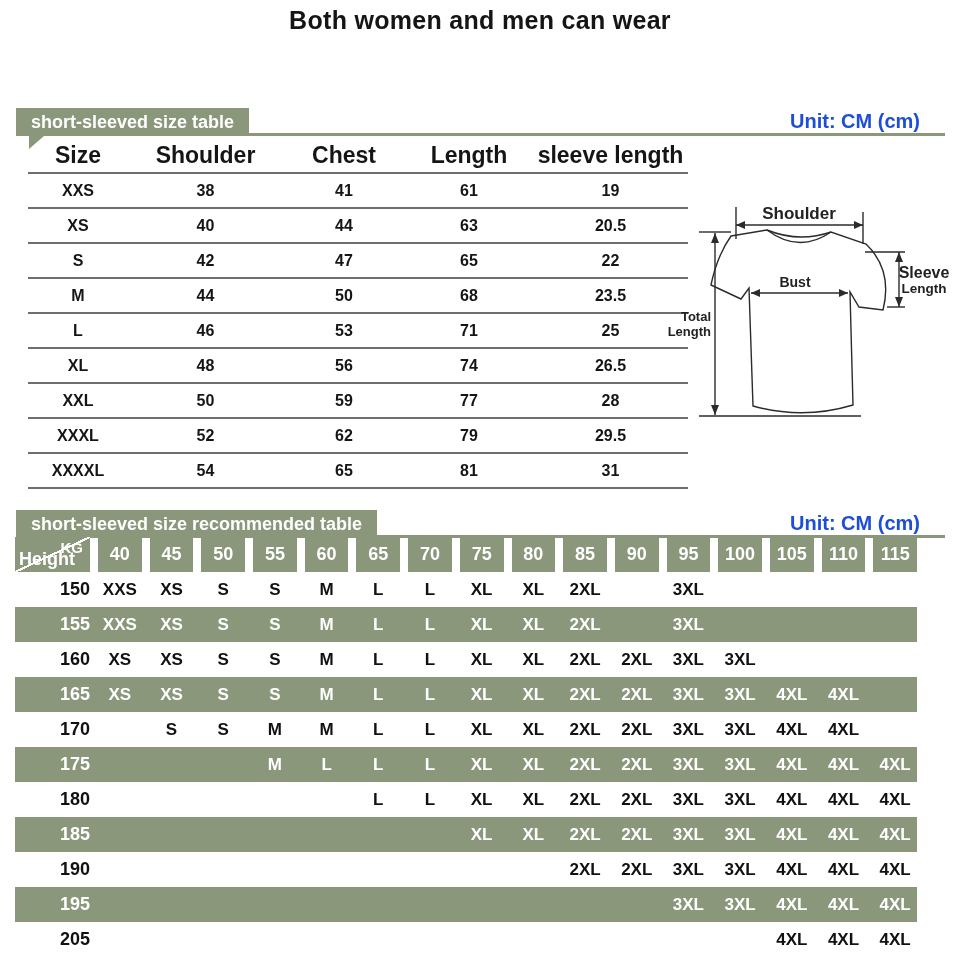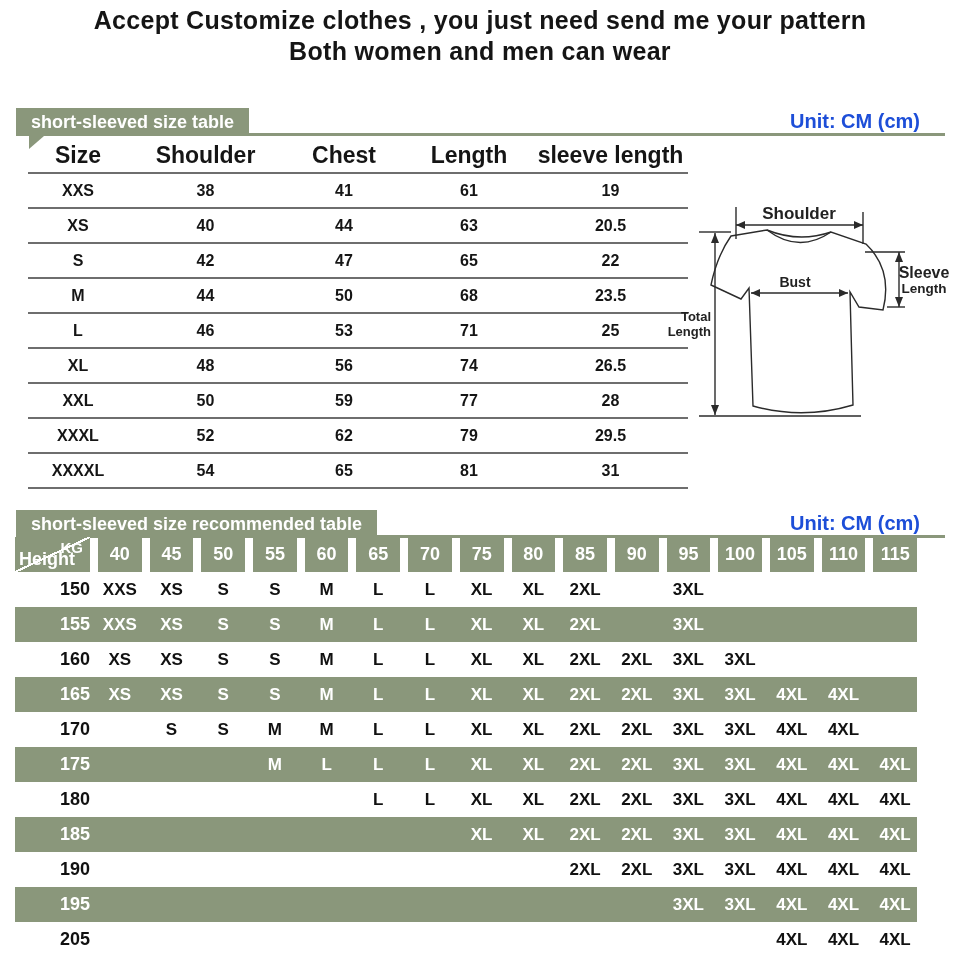--- a/index.html
+++ b/index.html
@@ -38,21 +38,20 @@
   .rrow.green{background:var(--green);color:#fff;}
   .rlabel{flex:0 0 75px;text-align:right;font-size:18px;}
   .rcell{flex:1;text-align:center;font-size:17px;white-space:nowrap;}
 </style>
 </head>
 <body>
 
 <div class="page">
 
   <div class="title">
-    <div>Accept Customize clothes , you just need send me your pattern</div>
     <div>Both women and men can wear</div>
   </div>
 
   <div class="sect" style="top:88px">
     <div class="hline"></div>
     <div class="banner">
       <span>short-sleeved size table</span>
       <i class="tail"></i>
     </div>
     <div class="unit">Unit: CM (cm)</div>

